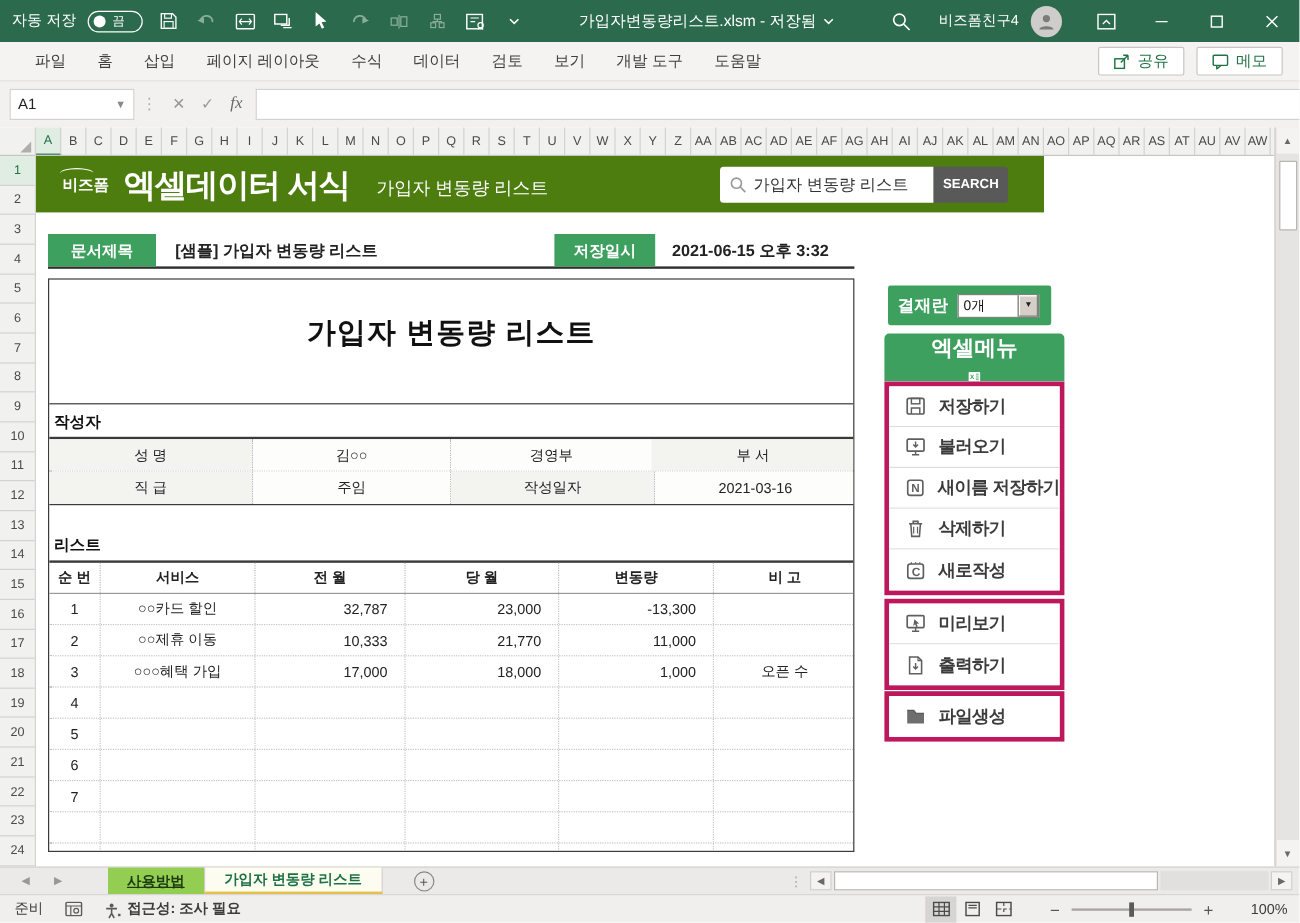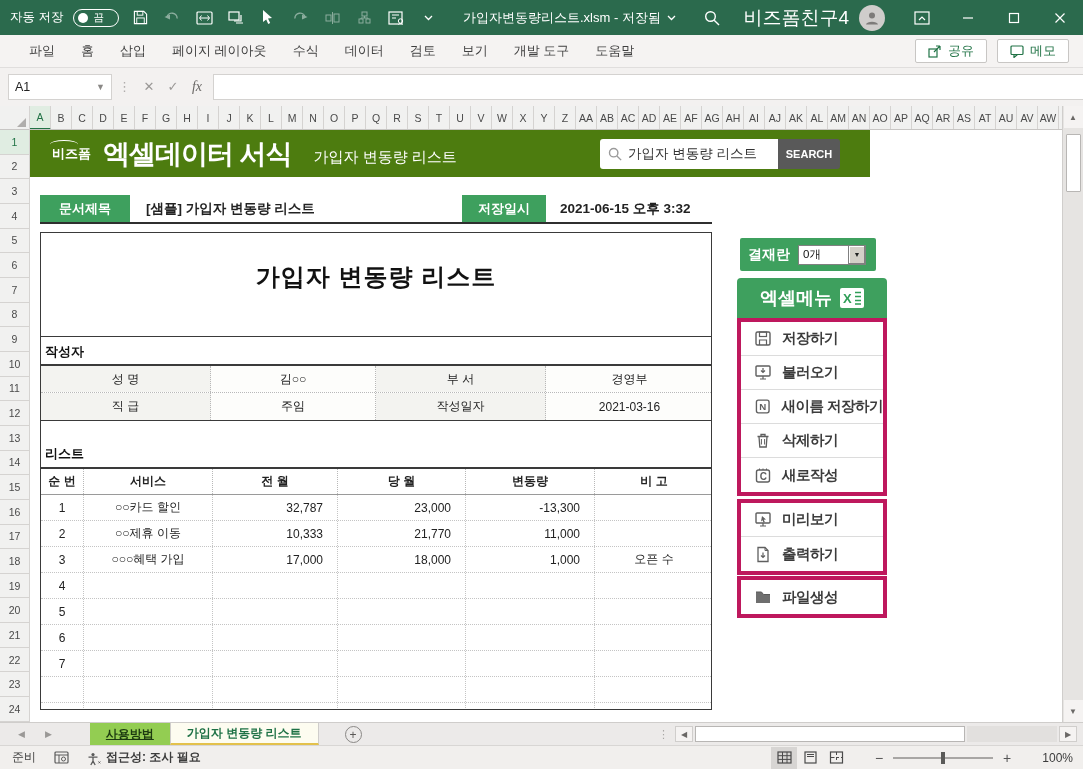--- a/index.html
+++ b/index.html
@@ -11,21 +11,21 @@
   .tb-left{display:flex;align-items:center;gap:10px;padding-left:10px;}
   .tb-txt{font-size:12.5px;white-space:nowrap;}
   .toggle{width:46px;height:18px;border:1px solid #fff;border-radius:9px;display:flex;align-items:center;padding:0 4px;gap:5px;cursor:pointer;}
   .knob{width:10px;height:10px;border-radius:50%;background:#fff;}
   .tg-txt{font-size:10.5px;color:#fff;}
   .qat{display:inline-flex;align-items:center;justify-content:center;width:22px;height:24px;}
   .qat.dim{opacity:.45;}
   .tb-title{flex:1;display:flex;align-items:center;justify-content:center;gap:6px;font-size:13px;white-space:nowrap;}
   .tb-right{display:flex;align-items:center;gap:0;padding-right:0;}
   .tb-right .sp{width:26px;display:flex;justify-content:center;}
-  .user{font-size:19px;margin:0 10px 0 18px;white-space:nowrap;}
+  .user{font-size:12px;margin:0 10px 0 18px;white-space:nowrap;}
   .avatar{width:26px;height:26px;border-radius:50%;background:#cfcdcb;display:flex;align-items:center;justify-content:center;margin-right:14px;}
   .wc{width:46px;height:35px;display:flex;align-items:center;justify-content:center;font-size:14px;color:#fff;cursor:pointer;}
 
   
   .ribbonrow{height:33px;background:#f5f3f2;border-bottom:1px solid #e0dedd;display:flex;align-items:center;flex:0 0 33px;}
   .rtabs{display:flex;align-items:center;padding-left:16px;height:100%;}
   .rtab{padding:0 13px;font-size:13px;color:#3f3f3f;height:100%;display:inline-flex;align-items:center;cursor:pointer;white-space:nowrap;}
   .ribbon-right{margin-left:auto;display:flex;gap:10px;padding-right:14px;}
   .rbtn{display:flex;align-items:center;gap:6px;border:1px solid #c8c6c4;background:#fff;height:24px;padding:0 12px;border-radius:2px;font-size:13px;color:#217346;cursor:pointer;white-space:nowrap;}
 
@@ -102,21 +102,21 @@
   .c4{width:129px;justify-content:flex-end;padding-right:14px;}
   .c5{width:118px;flex:1;justify-content:center;border-right:none;}
 
   
   .sidebar{position:absolute;left:707px;top:108px;width:156px;}
   .approval{position:absolute;left:3px;top:0;width:136px;height:33px;background:#3ea05e;border-radius:2px;display:flex;align-items:center;padding:0 8px;gap:8px;}
   .ap-lbl{color:#fff;font-weight:bold;font-size:14px;white-space:nowrap;}
   .dd{background:#fff;width:68px;height:20px;border:1px solid #808080;display:flex;align-items:center;cursor:pointer;}
   .dd-val{flex:1;font-size:11.5px;padding-left:4px;color:#111;}
   .dd-btn{width:17px;height:18px;background:#d4d0c8;border-left:1px solid #808080;display:flex;align-items:center;justify-content:center;font-size:7px;color:#222;box-shadow:inset -1px -1px 0 #808080, inset 1px 1px 0 #fff;}
-  .menuhdr{position:absolute;left:0;top:40px;width:150px;height:40px;background:#3ea05e;border-radius:4px 4px 0 0;display:flex;align-items:center;justify-content:center;gap:8px;color:#fff;font-weight:bold;font-size:18px;}
+  .menuhdr{position:absolute;left:0;top:40px;width:150px;height:40px;background:#3ea05e;border-radius:4px 4px 0 0;display:flex;align-items:center;justify-content:center;gap:8px;color:#fff;font-weight:bold;font-size:18px;flex-direction:column;}
   .panel{position:absolute;left:0;width:150px;background:#fff;border:4px solid #be185d;}
   .p1{top:80px;} .p2{top:261px;} .p3{top:338px;}
   .mitem{height:34px;display:flex;align-items:center;gap:10px;padding-left:13px;border-bottom:1px solid #dcdcdc;cursor:pointer;background:#fff;}
   .mitem.last{border-bottom:none;}
   .mitem span.lbl{font-size:14.5px;font-weight:600;color:#3c3c3c;white-space:nowrap;letter-spacing:-0.5px;}
 
   
   .sheettabs{height:23px;background:#eceae9;border-top:1px solid #cfcdcb;display:flex;align-items:stretch;flex:0 0 23px;}
   .st-nav{display:flex;align-items:center;gap:20px;padding:0 16px 0 18px;color:#9a9896;font-size:9px;}
   .stab{display:flex;align-items:center;justify-content:center;font-size:12px;padding:0 16px;cursor:pointer;white-space:nowrap;}
@@ -421,22 +421,22 @@
 
         <div class="docbox">
           <div class="doc-title">가입자 변동량 리스트</div>
           <div class="sec-line"></div>
           <div class="sec-label author-label">작성자</div>
 
           <div class="author-tbl">
             <div class="arow first">
               <div class="acell albl aw0">성 명</div>
               <div class="acell aval aw1">김○○</div>
+              <div class="acell aval aw3 last">경영부</div>
               <div class="acell albl aw2">부 서</div>
-              <div class="acell aval aw3 last">경영부</div>
             </div>
             <div class="arow">
               <div class="acell albl aw0">직 급</div>
               <div class="acell aval aw1">주임</div>
               <div class="acell albl aw2">작성일자</div>
               <div class="acell aval aw3 last">2021-03-16</div>
             </div>
           </div>
 
           <div class="sec-label list-label">리스트</div>

